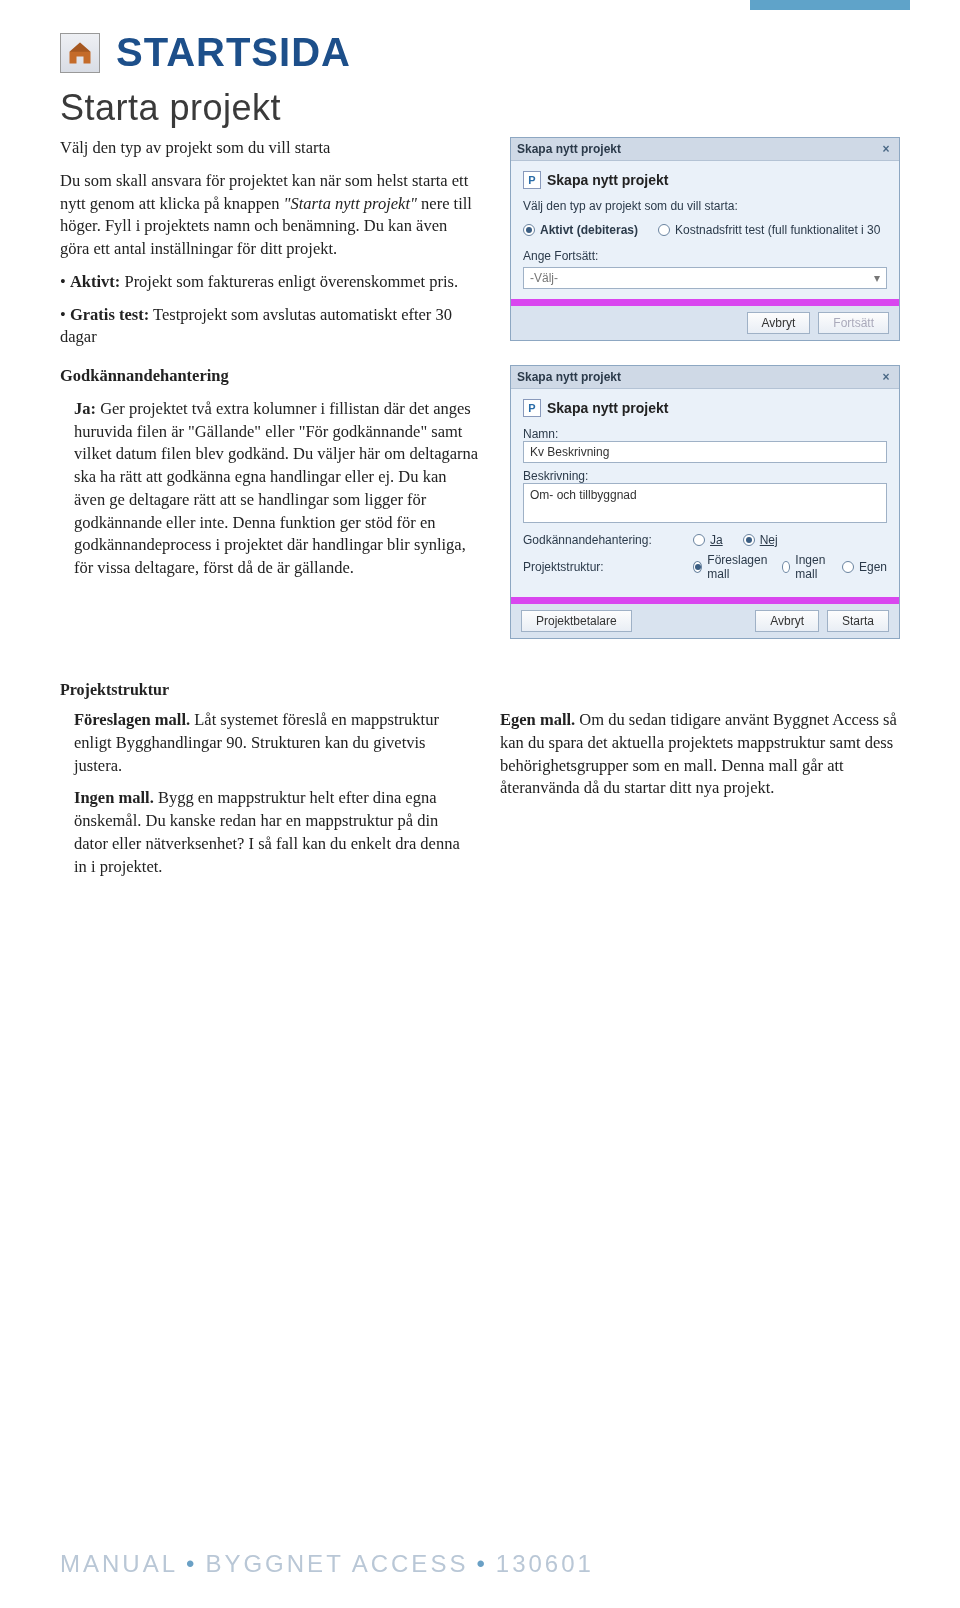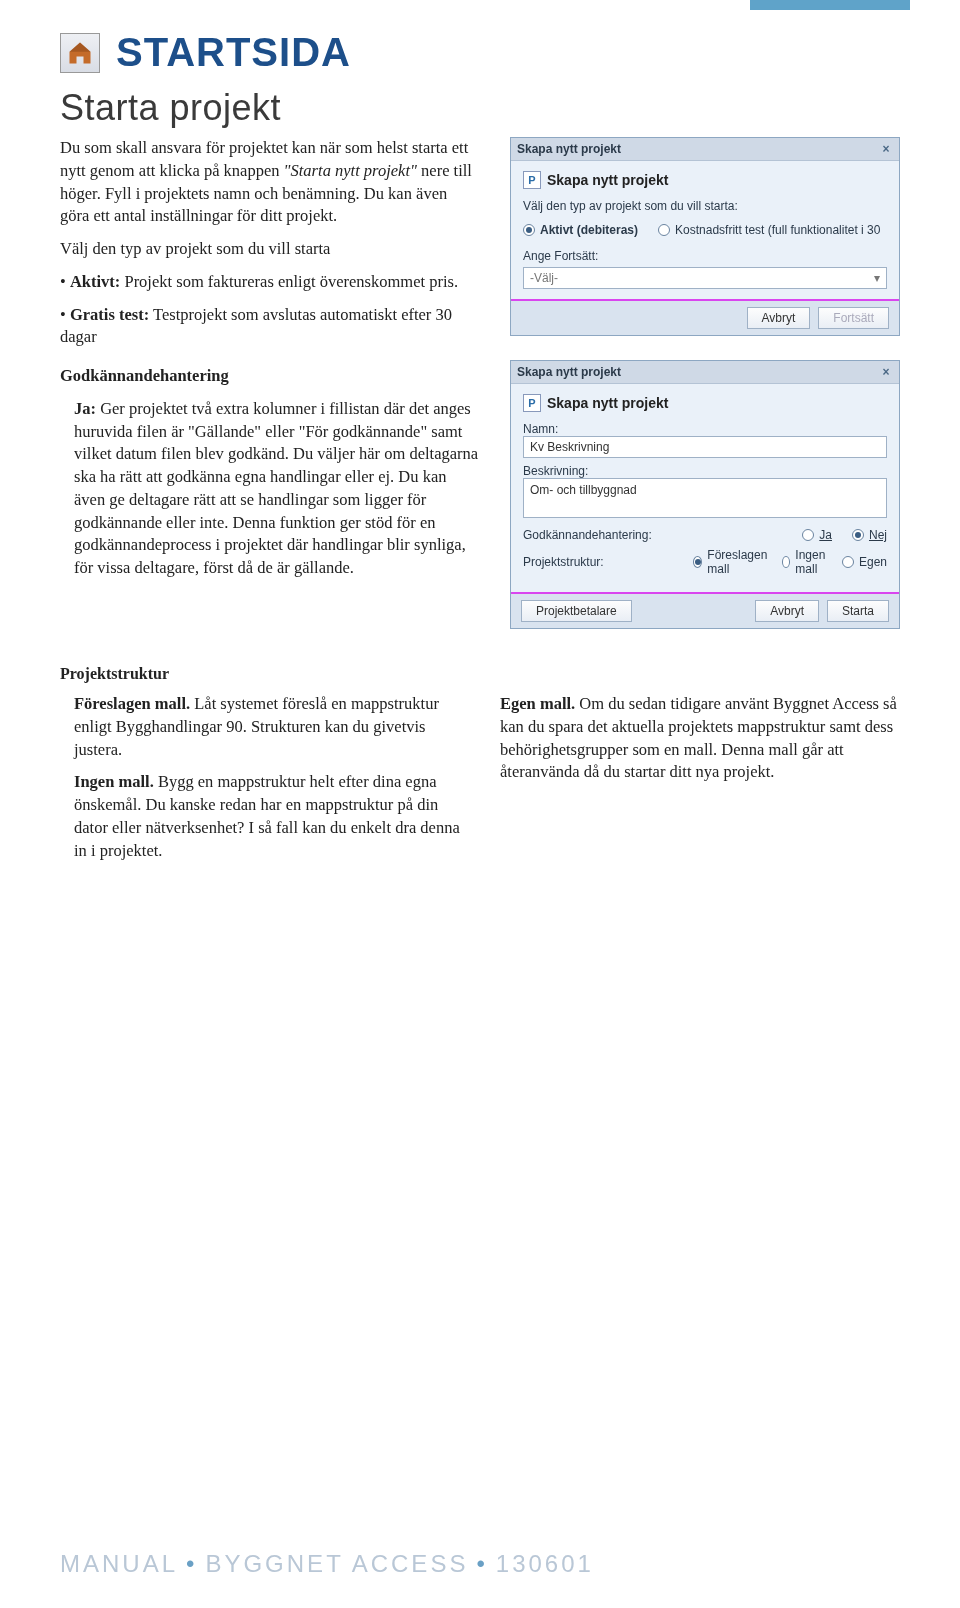--- a/index.html
+++ b/index.html
@@ -92,21 +92,21 @@
   .select-box {
     border: 1px solid #9fb1c6; background: #fff; height: 22px; width: 100%;
     display: flex; align-items: center; justify-content: space-between; padding: 0 6px; color: #777;
   }
   .text-input {
     border: 1px solid #9fb1c6; background: #fff; height: 22px; width: 100%;
     padding: 0 6px; display: flex; align-items: center; color: #333;
   }
   .dialog-footer {
     background: #d9e3ef; padding: 6px 10px; display: flex; justify-content: flex-end; gap: 8px;
-    border-top: 2px solid #d946ef;
+    border-top: 7px solid #d946ef;
   }
   .dialog-footer.left-too { justify-content: space-between; }
   .dlg-btn {
     border: 1px solid #9fb1c6; background: linear-gradient(#fdfdfd,#e9eef5);
     padding: 3px 14px; font-size: 12px; color: #333;
   }
   .dlg-btn.disabled { color: #aab; }
   .desc-box {
     border: 1px solid #9fb1c6; background: #fff; width: 100%; height: 40px;
     padding: 4px 6px; color: #333; font-size: 12px;
@@ -139,24 +139,24 @@
         <path fill="#7b3b13" d="M12 3 3 11h18z" opacity="0.4"></path>
       </svg>
   </div>
   <div class="page-title">STARTSIDA</div>
 </div>
 
 <div class="section-title">Starta projekt</div>
 
 <div class="cols">
   <div class="left">
+    <p>Välj den typ av projekt som du vill starta</p>
     <p>
       <span>Du som skall ansvara för projektet kan när som helst starta ett nytt genom att klicka på knappen </span><span class="italic">"Starta nytt projekt"</span><span> nere till höger. Fyll i projektets namn och benämning. Du kan även göra ett antal inställningar för ditt projekt.</span>
     </p>
-    <p>Välj den typ av projekt som du vill starta</p>
     <p class="bullet"><strong>Aktivt:</strong><span> Projekt som faktureras enligt överenskommet pris.</span></p>
     <p class="bullet"><strong>Gratis test:</strong><span> Testprojekt som avslutas automatiskt efter 30 dagar</span></p>
 
     <p style="margin-top:16px;"><strong>Godkännandehantering</strong></p>
     <p style="margin-left:14px;"><strong>Ja:</strong><span> Ger projektet två extra kolumner i fillistan där det anges huruvida filen är "Gällande" eller "För godkännande" samt vilket datum filen blev godkänd. Du väljer här om deltagarna ska ha rätt att godkänna egna handlingar eller ej. Du kan även ge deltagare rätt att se handlingar som ligger för godkännande eller inte. Denna funktion ger stöd för en godkännandeprocess i projektet där handlingar blir synliga, för vissa deltagare, först då de är gällande.</span></p>
   </div>
 
   <div class="right">
 
     <div class="dialog">
@@ -205,21 +205,21 @@
         <div>Namn:</div>
         <div class="text-input">
             <span>Kv Beskrivning</span>
           </div>
         <div style="height:6px;"></div>
         <div>Beskrivning:</div>
         <div class="desc-box"><span>Om- och tillbyggnad</span></div>
 
         <div class="field-row" style="margin-top:10px;">
           <div class="field-label">Godkännandehantering:</div>
-          <div class="radio-group" style="flex:1; justify-content:flex-end;text-decoration:underline;">
+          <div class="radio-group" style="flex:1; justify-content:flex-start;text-decoration:underline;">
             <div class="radio-item">
                 <span class="radio-dot"></span>
                 <span>Ja</span>
               </div>
             <div class="radio-item">
                 <span class="radio-dot sel"></span>
                 <span>Nej</span>
               </div>
           </div>
         </div>
@@ -245,21 +245,21 @@
         <div class="dlg-btn">Projektbetalare</div>
         <div style="display:flex; gap:8px;">
           <div class="dlg-btn">Avbryt</div>
           <div class="dlg-btn">Starta</div>
         </div>
       </div>
     </div>
   </div>
 </div>
 
-<p style="margin-top:12px;"><strong>Projektstruktur</strong></p>
+<p style="margin-top:18px;"><strong>Projektstruktur</strong></p>
 
 <div class="bottom-cols">
   <div>
     <p style="margin-left:14px;"><strong>Föreslagen mall.</strong><span> Låt systemet föreslå en mappstruktur enligt Bygghandlingar 90. Strukturen kan du givetvis justera.</span></p>
     <p style="margin-left:14px;"><strong>Ingen mall.</strong><span> Bygg en mappstruktur helt efter dina egna önskemål. Du kanske redan har en mappstruktur på din dator eller nätverksenhet? I så fall kan du enkelt dra denna in i projektet.</span></p>
   </div>
   <div>
     <p><strong>Egen mall.</strong><span> Om du sedan tidigare använt Byggnet Access så kan du spara det aktuella projektets mappstruktur samt dess behörighetsgrupper som en mall. Denna mall går att återanvända då du startar ditt nya projekt.</span></p>
   </div>
 </div>

